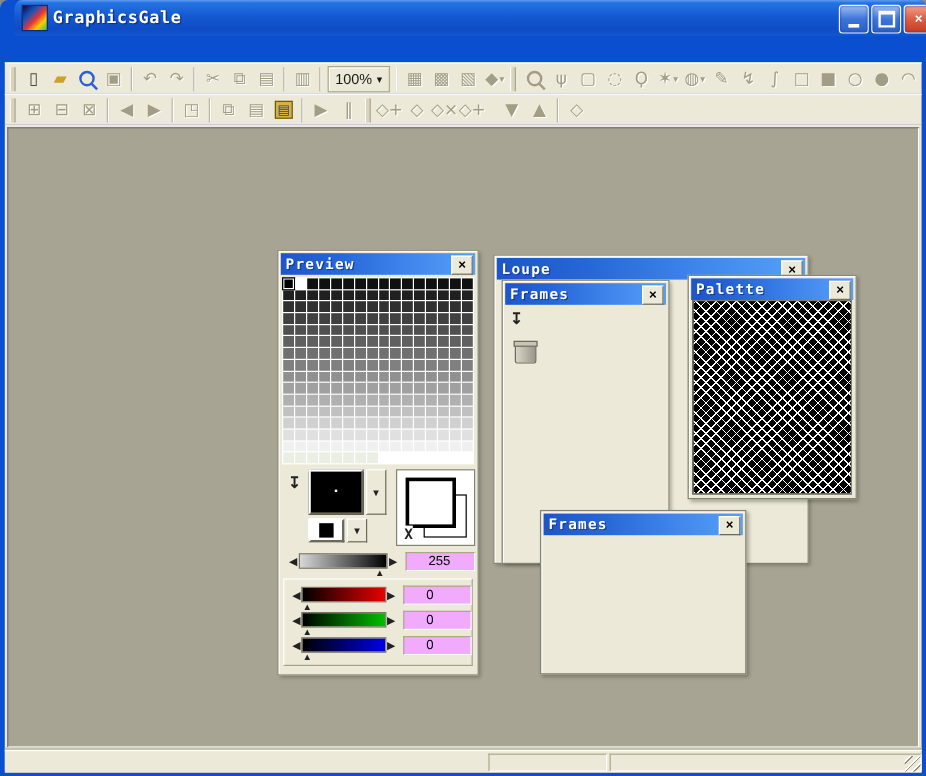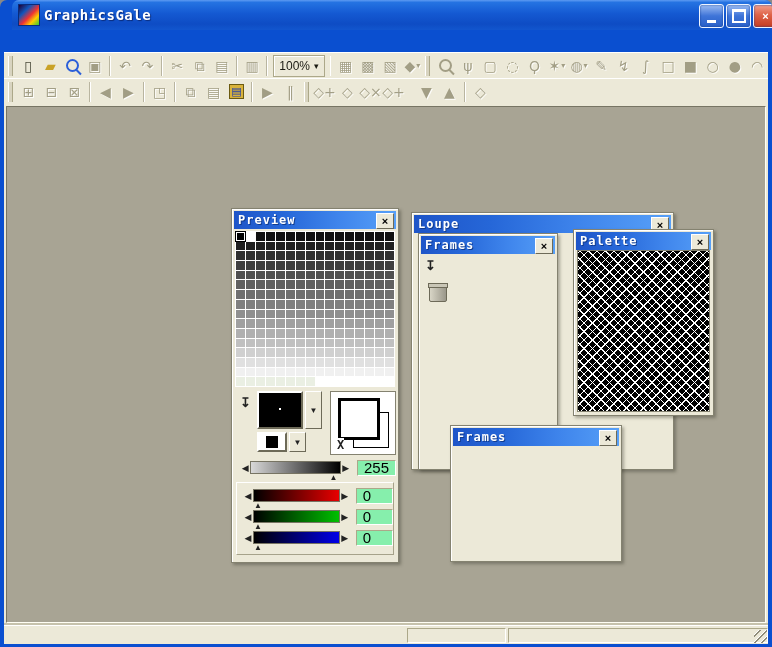--- a/index.html
+++ b/index.html
@@ -90,22 +90,22 @@
     display:flex;align-items:center;justify-content:center;font-size:8px;color:#222;margin-left:2px;}
   .fgbg{width:76px;height:62px;background:#fff;border:1px solid #848270;margin-left:8px;position:relative;}
   .fgbg .front{position:absolute;left:7px;top:6px;width:36px;height:36px;border:3px solid #000;background:#fff;}
   .fgbg .back{position:absolute;right:6px;bottom:6px;width:34px;height:34px;border:1px solid #000;background:#fff;}
   .fgbg .xlabel{position:absolute;left:6px;bottom:2px;font-size:12px;font-weight:bold;color:#222;
     font-family:"DejaVu Sans Mono",monospace;z-index:2;background:#fff;}
   .srow{display:flex;align-items:center;height:21px;padding-left:6px;}
   .sarrow{font-size:9px;color:#222;width:12px;text-align:center;}
   .strack{position:relative;width:104px;height:13px;border:1px solid #777463;box-sizing:border-box;}
   .sthumb{position:absolute;bottom:-9px;font-size:8px;color:#222;}
-  .sval{width:28px;height:14px;background:#86efac;border:1px solid;border-color:#aca889 #fff #fff #aca889;
-    font-size:15px;padding:0 6px;margin-left:6px;line-height:14px;}
+  .sval{width:28px;height:14px;background:#f0abfc;border:1px solid;border-color:#aca889 #fff #fff #aca889;
+    font-size:11px;padding:0 18px;margin-left:6px;line-height:14px;}
   #rgb-area{border:1px solid;border-color:#fff #a6a28a #a6a28a #fff;margin:4px 2px 0 2px;padding:2px 0 6px 0;}
   .paltabs{display:flex;align-items:flex-end;height:22px;padding-left:8px;gap:2px;}
   .ptab{font-size:12px;padding:2px 9px;color:#222;font-family:"DejaVu Sans Mono",monospace;}
   .ptab.active{border:none;}
   .ptab:not(.active){border:1px solid #848270;border-bottom:none;background:#ECE9D8;
     box-shadow:inset 1px 1px 0 #fff;margin-bottom:3px;}
   
   #frame-win{left:411px;top:212px;width:263px;height:258px;z-index:1;}
   #layer-win{left:418px;top:233px;width:140px;height:237px;z-index:2;}
   #preview-win{left:573px;top:229px;width:141px;height:187px;z-index:3;}

